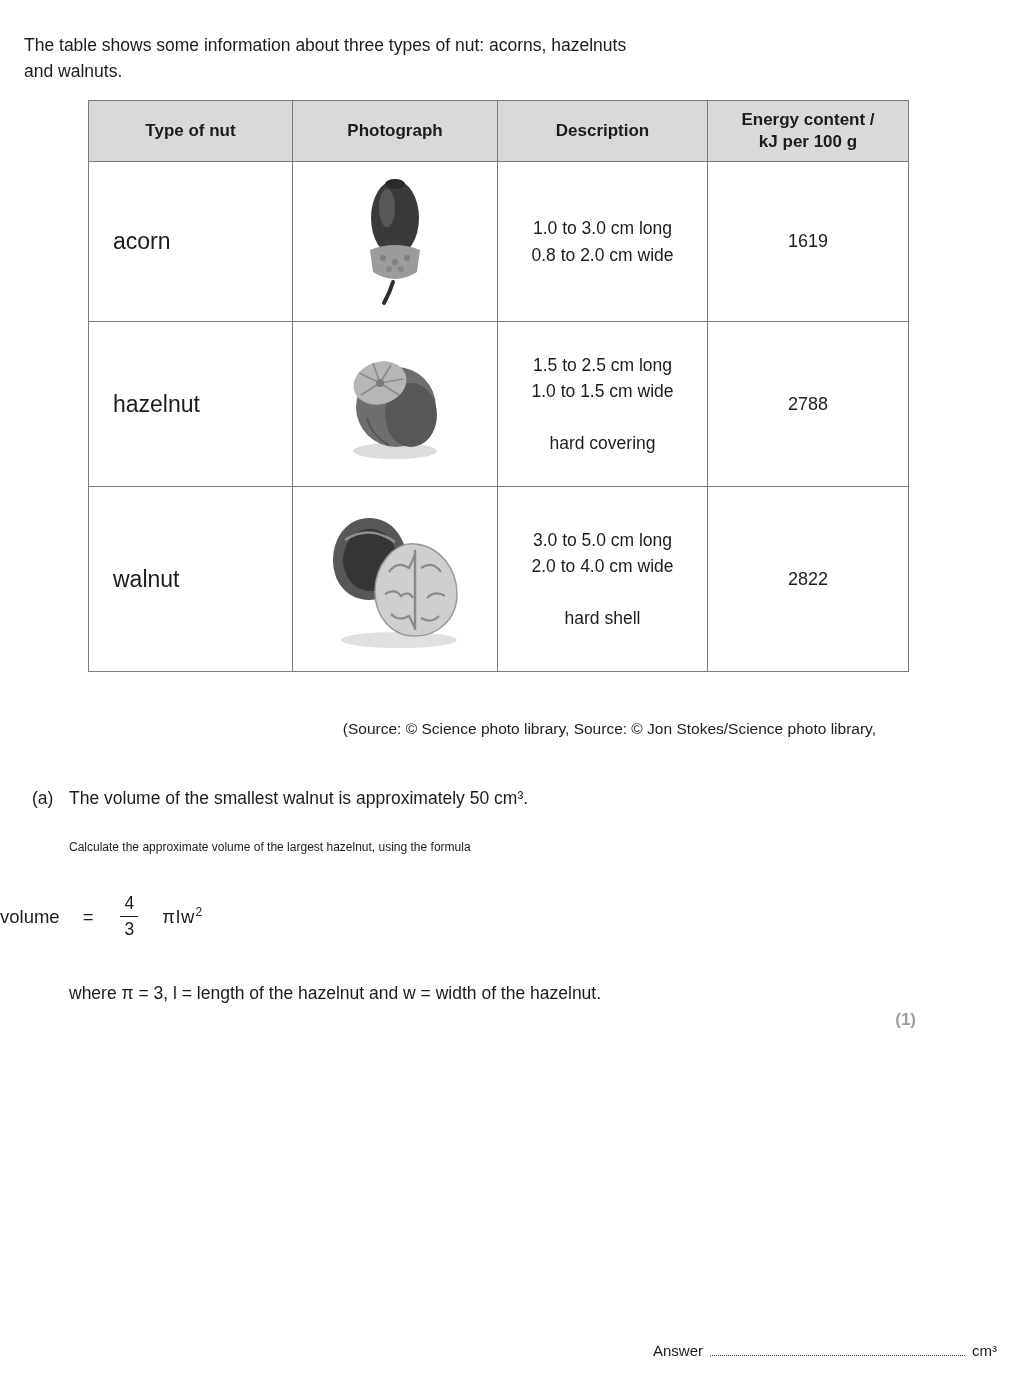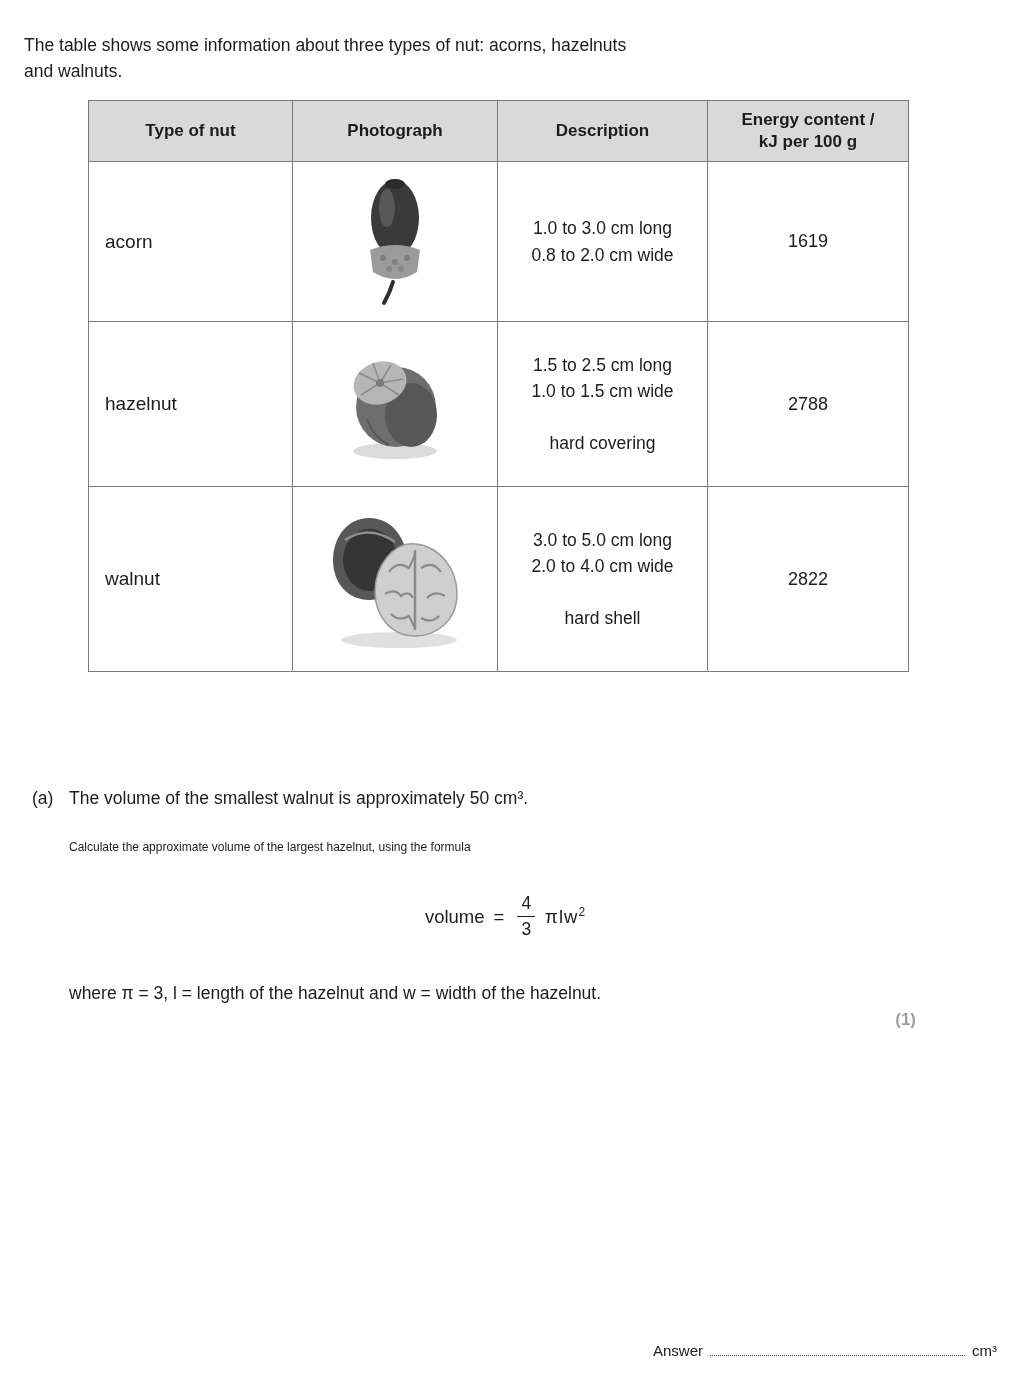--- a/index.html
+++ b/index.html
@@ -29,21 +29,21 @@
   .nut-table th, .nut-table td {
     border:1px solid #7a7a7a;
   }
   .nut-table th {
     background:#d9d9d9;
     font-size:17px; font-weight:bold;
     padding:8px 4px; text-align:center;
     line-height:1.3;
   }
   .type-cell {
-    padding-left:16px; font-size:19px;
+    padding-left:24px; font-size:23px;
     text-align:left; vertical-align:middle;
   }
   .photo-cell { text-align:center; vertical-align:middle; }
   .desc-cell {
     text-align:center; vertical-align:middle;
     font-size:17.5px; line-height:1.5;
   }
   .desc-gap { margin-top:26px; }
   .energy-cell {
     text-align:center; vertical-align:middle;
@@ -63,22 +63,22 @@
   }
   .qlabel { display:inline-block; width:37px; }
   .question-line2 {
     position:absolute; left:69px; top:840px;
     font-size:12px;
   }
 
   
   .formula {
     position:absolute; left:0; top:893px; width:1010px;
-    display:flex; justify-content:center; align-items:center;
-    font-size:18.5px; gap:6px;
+    display:flex; align-items:center;
+    font-size:18.5px; gap:20px;
   }
   .formula .eq { margin:0 3px; }
   .frac {
     display:inline-flex; flex-direction:column;
     align-items:center; font-size:17.5px;
     margin:0 4px;
   }
   .frac .num {
     border-bottom:1.6px solid #1c1c1c;
     padding:0 4px 2px 4px;
@@ -211,20 +211,21 @@
         <span class="block">3.0 to 5.0 cm long</span>
         <span class="block">2.0 to 4.0 cm wide</span>
         <span class="block desc-gap">hard shell</span>
       </td>
       <td class="energy-cell">2822</td>
     </tr>
   </tbody>
     </table>
 
   <div class="source">
+    <span class="block">(Source: © Science photo library, Source: © Jon Stokes/Science photo library,</span>
   </div>
 
   <div class="question">
     <span class="qlabel">(a)</span><span>The volume of the smallest walnut is approximately 50 cm³.</span>
   </div>
   <div class="question-line2">Calculate the approximate volume of the largest hazelnut, using the formula</div>
 
   <div class="formula">
     <span>volume</span>
     <span class="eq">=</span>

